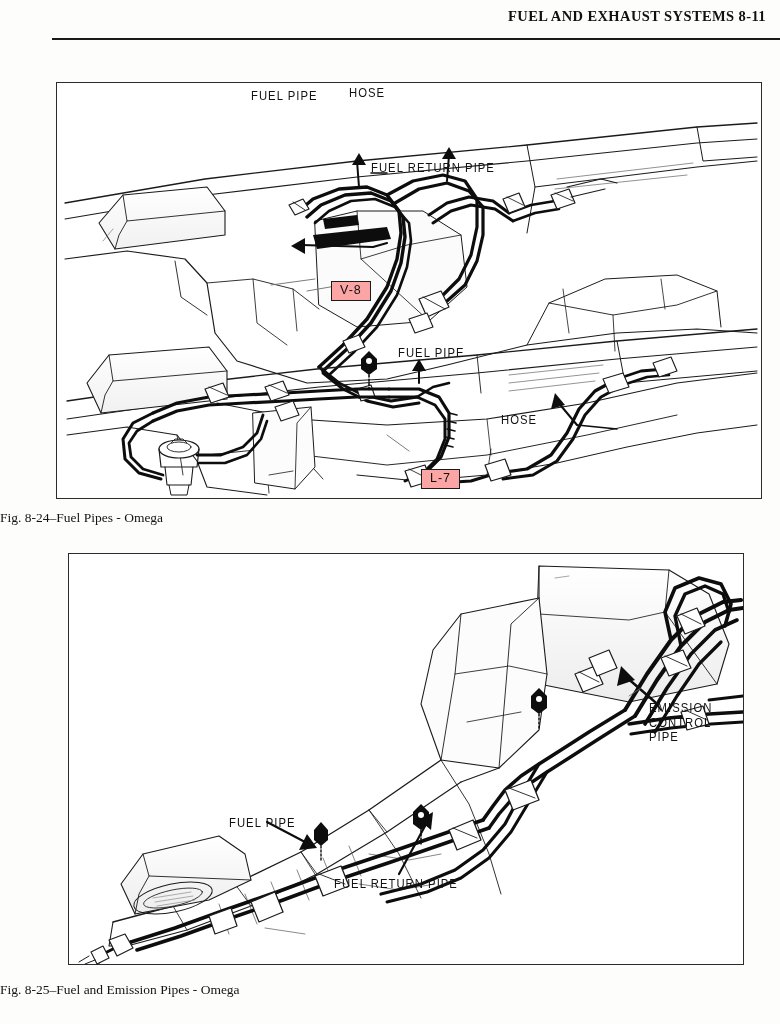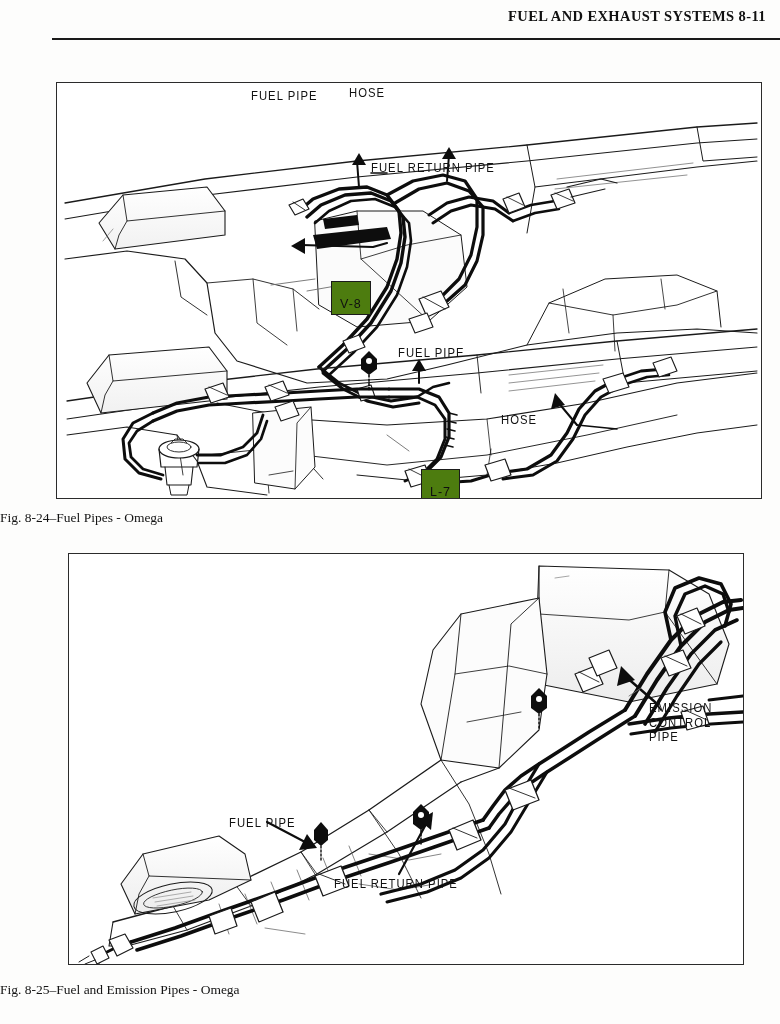--- a/index.html
+++ b/index.html
@@ -99,22 +99,22 @@
   .callout.two-line { white-space: pre-line; }
 
   
   .variant-tag {
     position: absolute;
     font-family: "Liberation Sans", sans-serif;
     font-size: 12.5px;
     letter-spacing: 1px;
     color: #101010;
     border: 1.5px solid #1b1b1b;
-    padding: 16px 8px 3px 8px;
-    background: #4d7c0f;
+    padding: 2px 8px 3px 8px;
+    background: #fca5a5;
     line-height: 1;
   }
 
   
   #cal-f1-fuel-pipe        { left: 250px; top: 88px;  }
   #cal-f1-hose             { left: 348px; top: 85px;  }
   #cal-f1-fuel-return-pipe { left: 370px; top: 160px; }
   #tag-v8                  { left: 330px; top: 280px; }
 
   

